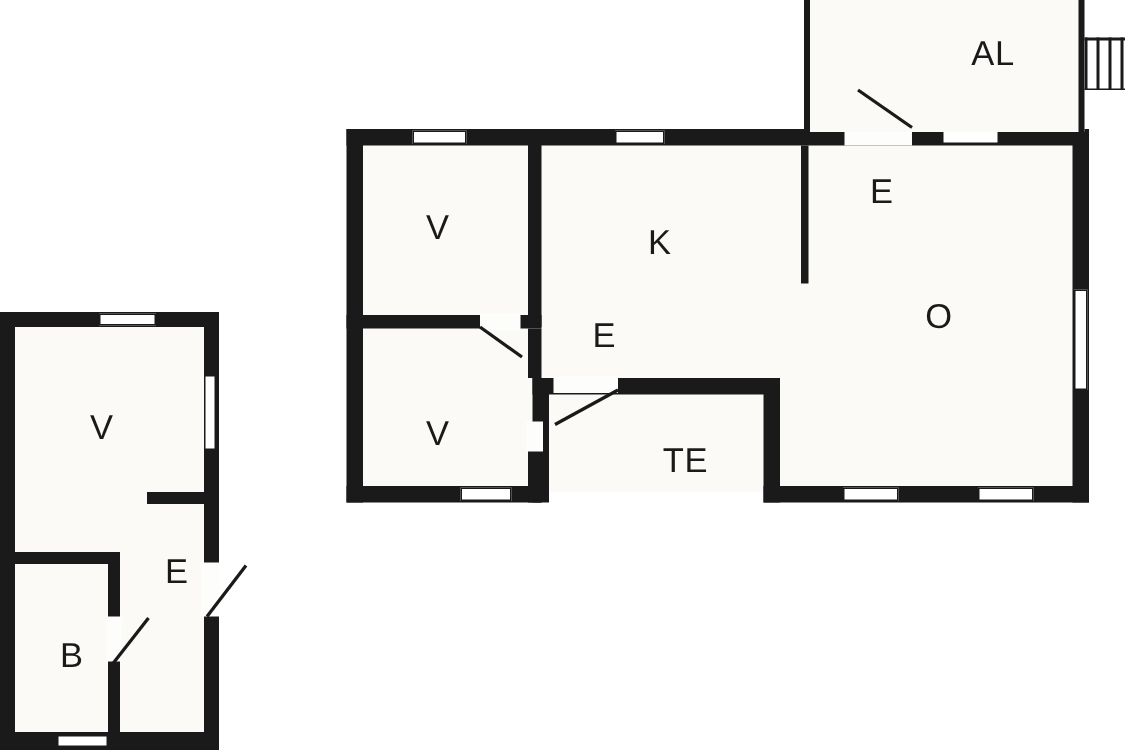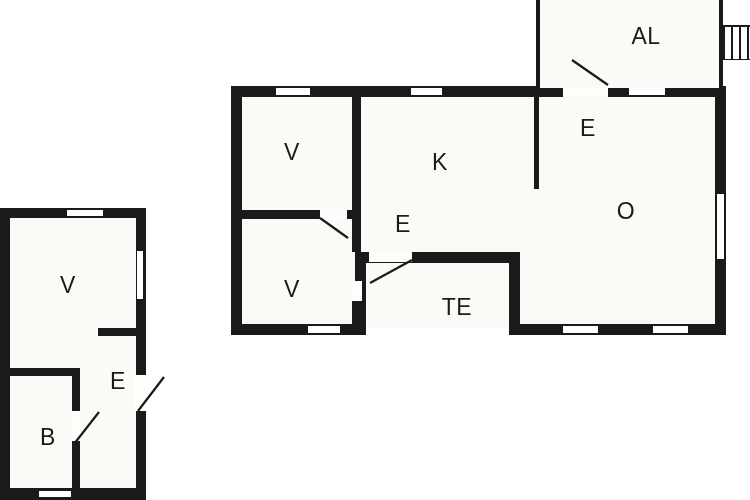--- a/index.html
+++ b/index.html
@@ -185,21 +185,21 @@
 
   <div>
     <div class="floor" style="left:536px; top:0px; width:187px; height:88px;"></div>
     <div class="thinwall" style="left:536px; top:0px; width:4px; height:88px;"></div>
     <div class="thinwall" style="left:719px; top:0px; width:4px; height:88px;"></div>
 
     <svg class="swing" style="left:570px; top:58px; width:50px; height:36px;" viewBox="0 0 50 36">
       <line x1="2" y1="2" x2="38" y2="27"></line>
     </svg>
 
-    <div class="label" style="left:646px; top:36px;">AL</div>
+    <div class="label" style="left:662px; top:36px;">AL</div>
 
     <div class="stairs" style="left:723px; top:25px; width:27px; height:35px; background:#ffffff;">
       <div class="frame-t"></div>
       <div class="frame-b"></div>
       <div class="riser" style="left:0px;"></div>
       <div class="riser" style="left:8px;"></div>
       <div class="riser" style="left:16px;"></div>
       <div class="riser" style="left:24px;"></div>
     </div>
   </div>

